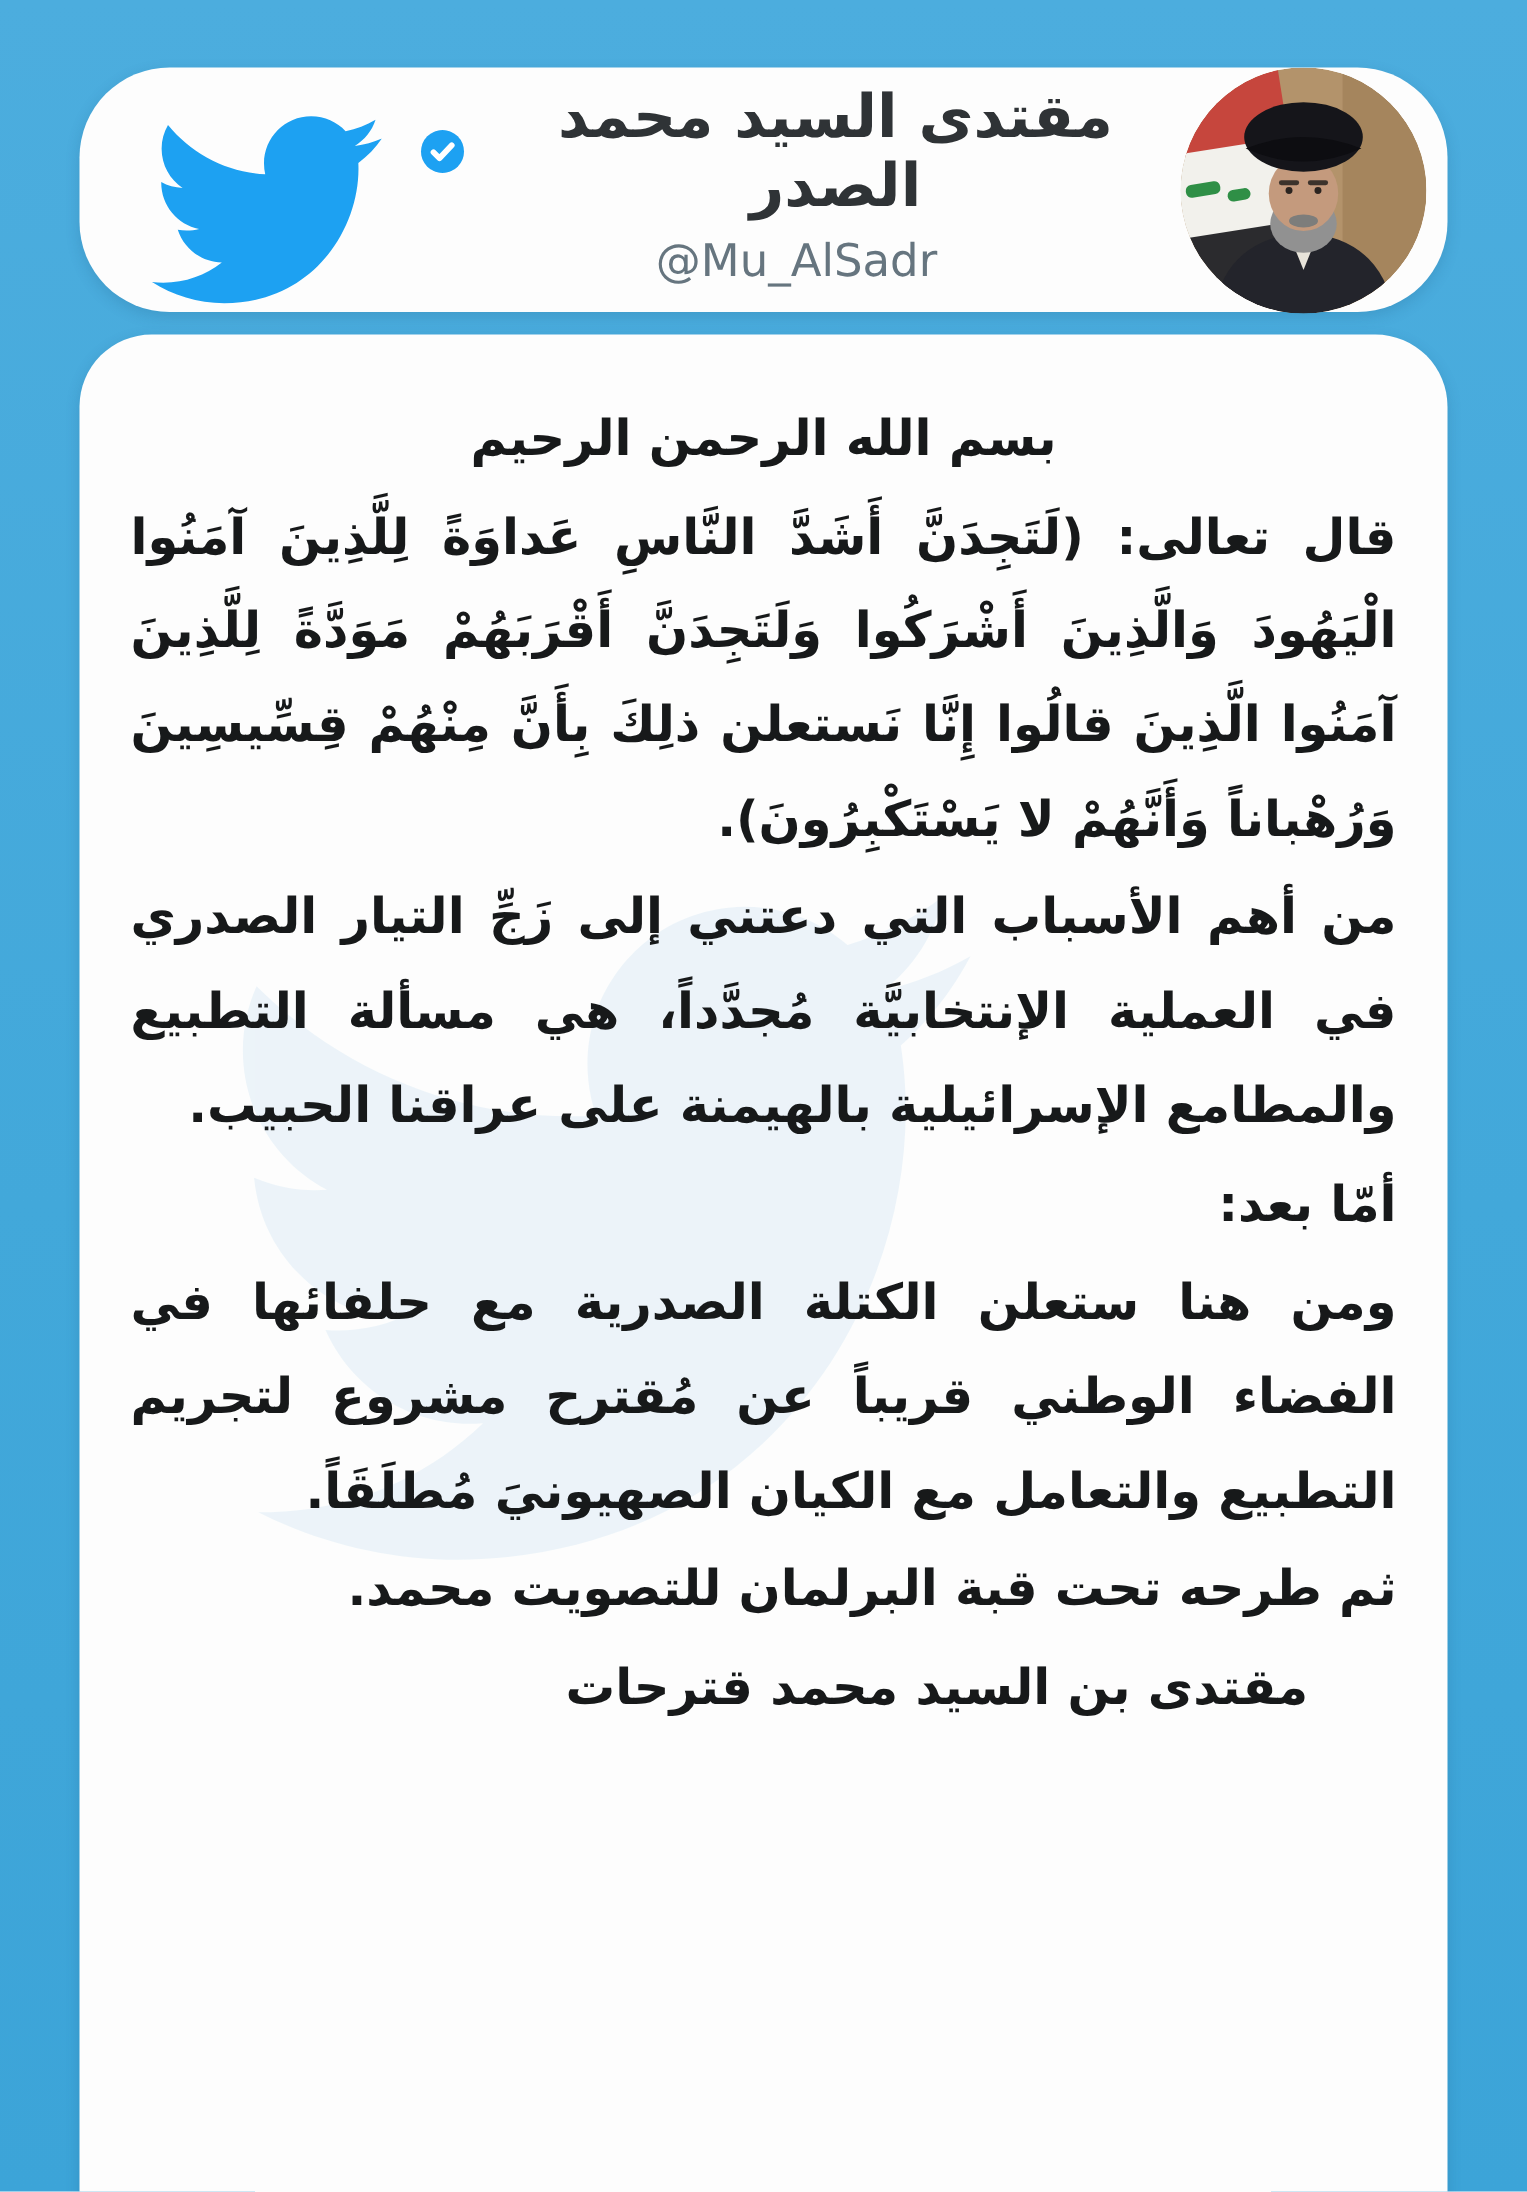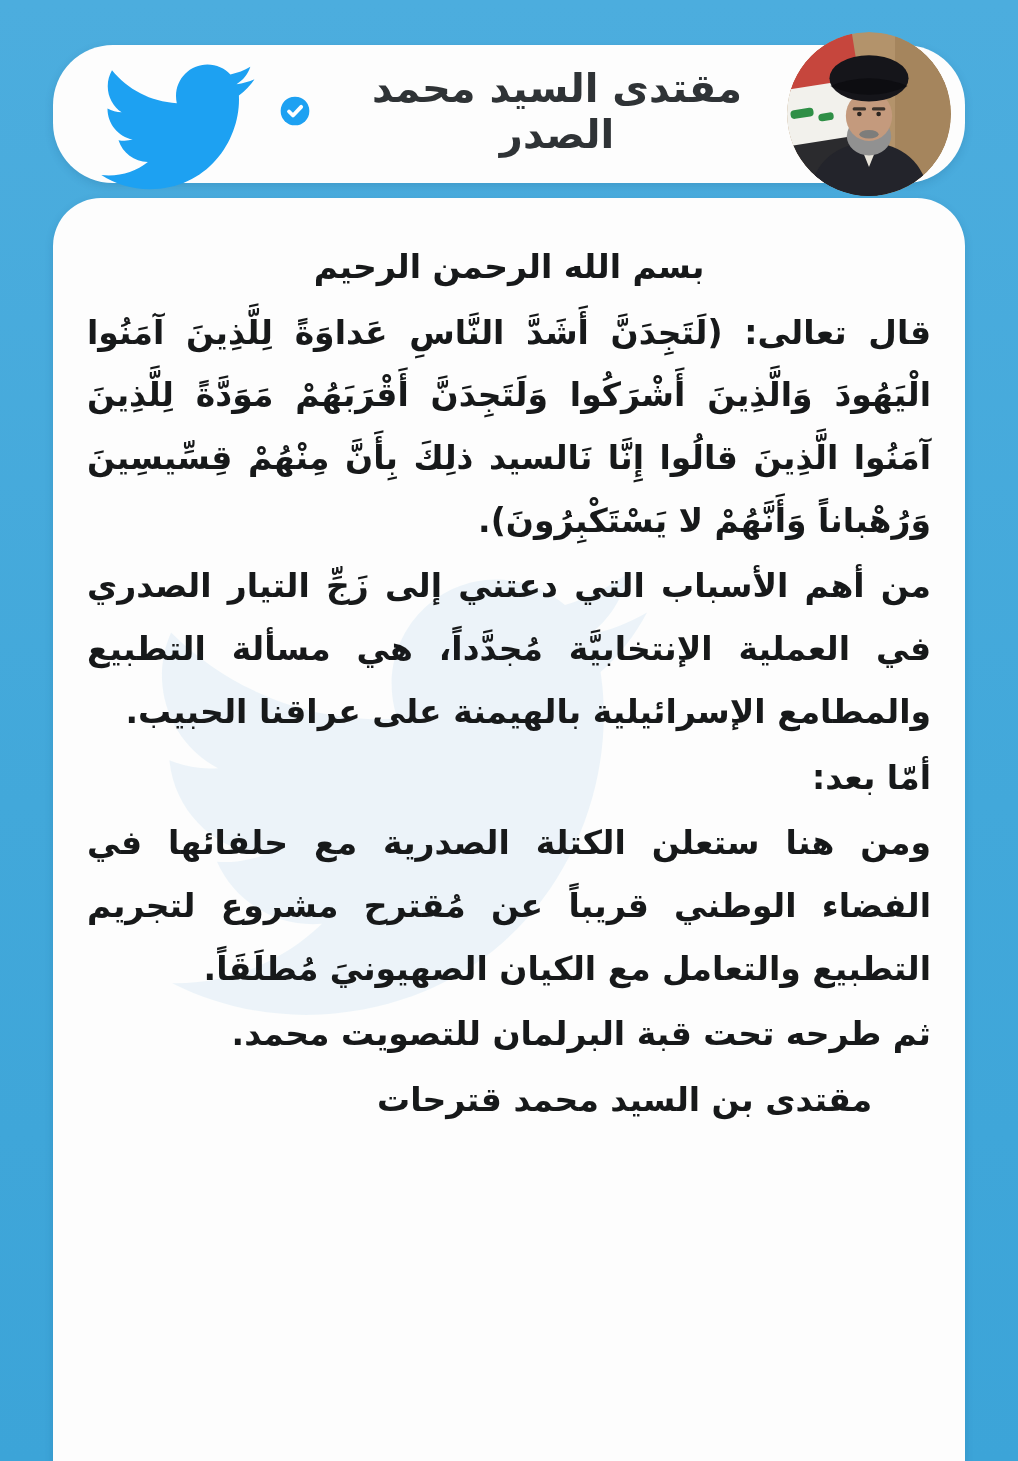--- a/index.html
+++ b/index.html
@@ -7,21 +7,21 @@
   body {
     background: linear-gradient(180deg, #4cadde 0%, #42a8da 55%, #3ca4d8 100%);
     font-family: "DejaVu Sans", sans-serif;
   }
   .wrap { padding: 45px 53px 0; }
 
   
   .header-card {
     background:#fdfdfd;
     border-radius:60px;
-    height:138px;
+    height:163px;
     display:flex;
     align-items:center;
     padding:0 14px 0 24px;
     box-shadow:0 3px 9px rgba(20,80,115,.18);
     position:relative;
   }
   .bird-logo { width:198px; height:162px; flex:0 0 auto; margin-top:26px; }
   .header-center { flex:1; text-align:center; direction:rtl; padding-bottom:6px; }
   .name-row { display:flex; direction:rtl; justify-content:center; align-items:center; gap:12px; }
   .display-name {
@@ -93,20 +93,21 @@
         <svg class="verified" viewBox="0 0 24 24">
           <g fill="#1DA1F2">
             <rect x="4.6" y="4.6" width="14.8" height="14.8" rx="5"></rect>
             <rect x="4.6" y="4.6" width="14.8" height="14.8" rx="5" transform="rotate(30 12 12)"></rect>
             <rect x="4.6" y="4.6" width="14.8" height="14.8" rx="5" transform="rotate(60 12 12)"></rect>
             <circle cx="12" cy="12" r="8.6"></circle>
           </g>
           <path d="M8.4 12.3l2.4 2.4 4.9-5.2" fill="none" stroke="#fff" stroke-width="2.3" stroke-linecap="round" stroke-linejoin="round"></path>
         </svg>
       </div>
+      <div class="handle">@Mu_AlSadr</div>
     </div>
 
     <div class="avatar">
       <svg viewBox="0 0 170 170" width="164" height="164">
         <defs>
             <clipPath id="avclip">
               <circle cx="85" cy="85" r="85"></circle>
             </clipPath>
           </defs>
         <g clip-path="url(#avclip)">
@@ -137,21 +138,21 @@
   </div>
 
   <div class="tweet-card">
 
     <svg class="watermark" viewBox="0 0 24 24">
       <path fill="#7fb9e0" d="M23.643 4.937c-.835.37-1.732.62-2.675.733.962-.576 1.7-1.49 2.048-2.578-.9.534-1.897.922-2.958 1.13-.85-.904-2.06-1.47-3.4-1.47-2.572 0-4.658 2.086-4.658 4.66 0 .364.042.718.12 1.06-3.873-.195-7.304-2.05-9.602-4.868-.4.69-.63 1.49-.63 2.342 0 1.616.823 3.043 2.072 3.878-.764-.025-1.482-.234-2.11-.583v.06c0 2.257 1.605 4.14 3.737 4.568-.392.106-.803.162-1.227.162-.3 0-.593-.028-.877-.082.593 1.85 2.313 3.198 4.352 3.234-1.595 1.25-3.604 1.995-5.786 1.995-.376 0-.747-.022-1.112-.065 2.062 1.323 4.51 2.093 7.14 2.093 8.57 0 13.255-7.098 13.255-13.254 0-.2-.005-.402-.014-.602.91-.658 1.7-1.477 2.323-2.41z"></path>
     </svg>
 
     <div class="tweet-body" lang="ar">
       <div class="t-line t-center">بسم الله الرحمن الرحيم</div>
-      <div class="t-line">قال تعالى: (لَتَجِدَنَّ أَشَدَّ النَّاسِ عَداوَةً لِلَّذِينَ آمَنُوا الْيَهُودَ وَالَّذِينَ أَشْرَكُوا وَلَتَجِدَنَّ أَقْرَبَهُمْ مَوَدَّةً لِلَّذِينَ آمَنُوا الَّذِينَ قالُوا إِنَّا نَالسيد ذلِكَ بِأَنَّ مِنْهُمْ قِسِّيسِينَ وَرُهْباناً وَأَنَّهُمْ لا يَسْتَكْبِرُونَ).</div>
+      <div class="t-line">قال تعالى: (لَتَجِدَنَّ أَشَدَّ النَّاسِ عَداوَةً لِلَّذِينَ آمَنُوا الْيَهُودَ وَالَّذِينَ أَشْرَكُوا وَلَتَجِدَنَّ أَقْرَبَهُمْ مَوَدَّةً لِلَّذِينَ آمَنُوا الَّذِينَ قالُوا إِنَّا نَستعلن ذلِكَ بِأَنَّ مِنْهُمْ قِسِّيسِينَ وَرُهْباناً وَأَنَّهُمْ لا يَسْتَكْبِرُونَ).</div>
       <div class="t-line">من أهم الأسباب التي دعتني إلى زَجِّ التيار الصدري في العملية الإنتخابيَّة مُجدَّداً، هي مسألة التطبيع والمطامع الإسرائيلية بالهيمنة على عراقنا الحبيب.</div>
       <div class="t-line t-right">أمّا بعد:</div>
       <div class="t-line">ومن هنا ستعلن الكتلة الصدرية مع حلفائها في الفضاء الوطني قريباً عن مُقترح مشروع لتجريم التطبيع والتعامل مع الكيان الصهيونيَ مُطلَقَاً.</div>
       <div class="t-line t-right">ثم طرحه تحت قبة البرلمان للتصويت محمد.</div>
       <div class="t-line t-left">مقتدى بن السيد محمد قترحات</div>
     </div>
   </div>
 
   <div class="footer">
 

